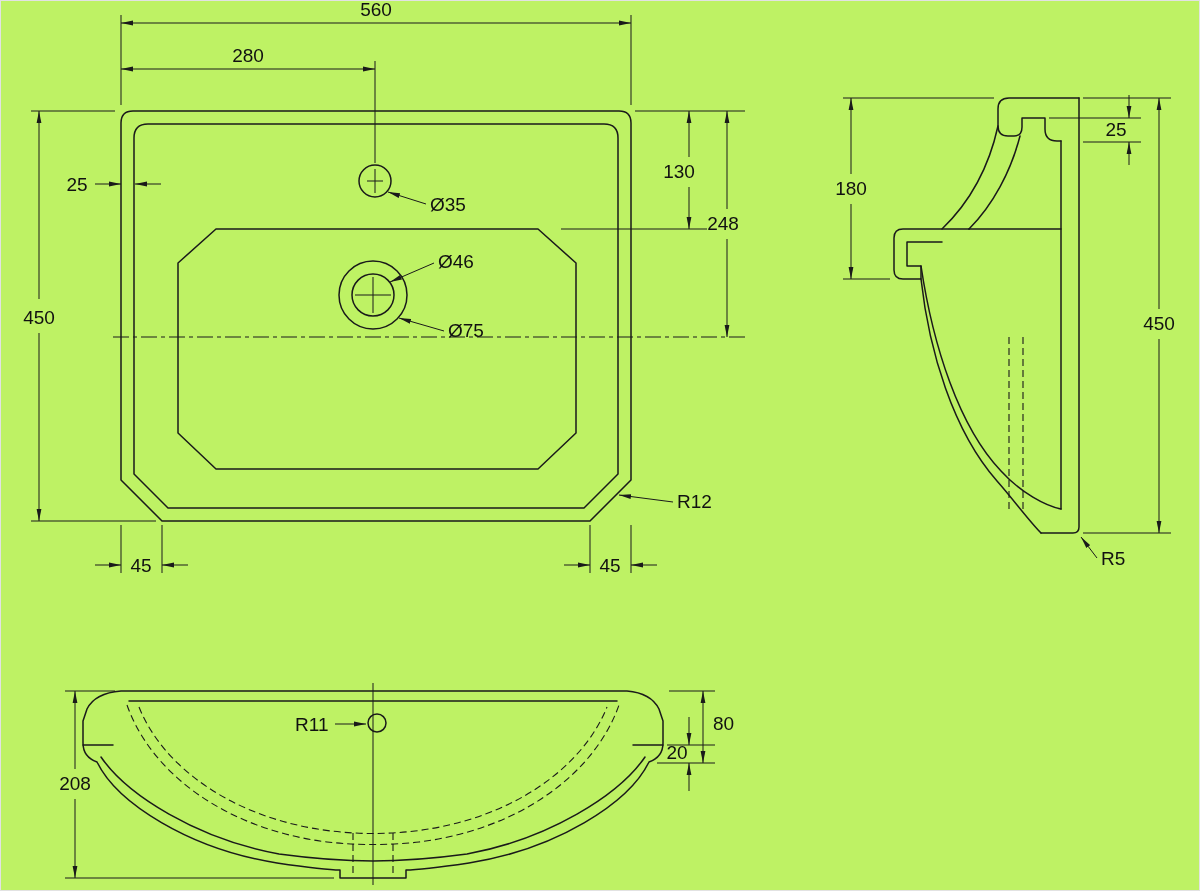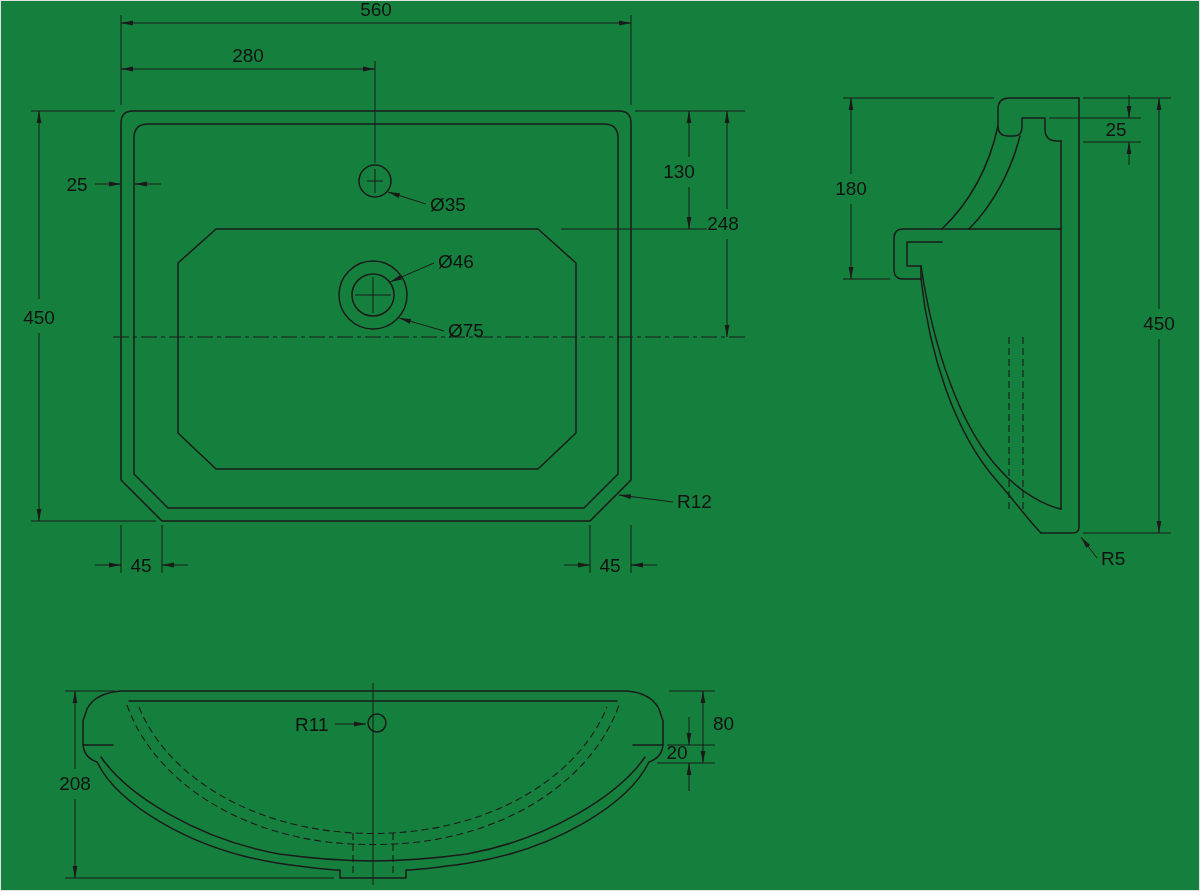--- a/index.html
+++ b/index.html
@@ -1,16 +1,16 @@
 <!DOCTYPE html>
 <html><head>
 <meta charset="utf-8">
 <style>
   html,body{margin:0;padding:0;background:#ffffff;}
-  .stage{width:1200px;height:891px;background:#15803d;border:1px solid #e2e2e2;box-sizing:border-box;}
+  .stage{width:1200px;height:891px;background:#bef264;border:1px solid #e2e2e2;box-sizing:border-box;}
   svg{display:block;}
   .obj{fill:none;stroke:#1a1a1a;stroke-width:1.5;stroke-linecap:round;stroke-linejoin:round;}
   .thin{fill:none;stroke:#1a1a1a;stroke-width:1;}
   .dim{fill:none;stroke:#1a1a1a;stroke-width:1;}
   .dash{fill:none;stroke:#1a1a1a;stroke-width:1.1;stroke-dasharray:7 4;}
   .cl{fill:none;stroke:#1a1a1a;stroke-width:1;stroke-dasharray:16 4 4 4;}
   text{font-family:"Liberation Sans","DejaVu Sans",sans-serif;font-size:19px;fill:#111;}
   .mid{text-anchor:middle;}
 </style>
 </head>

